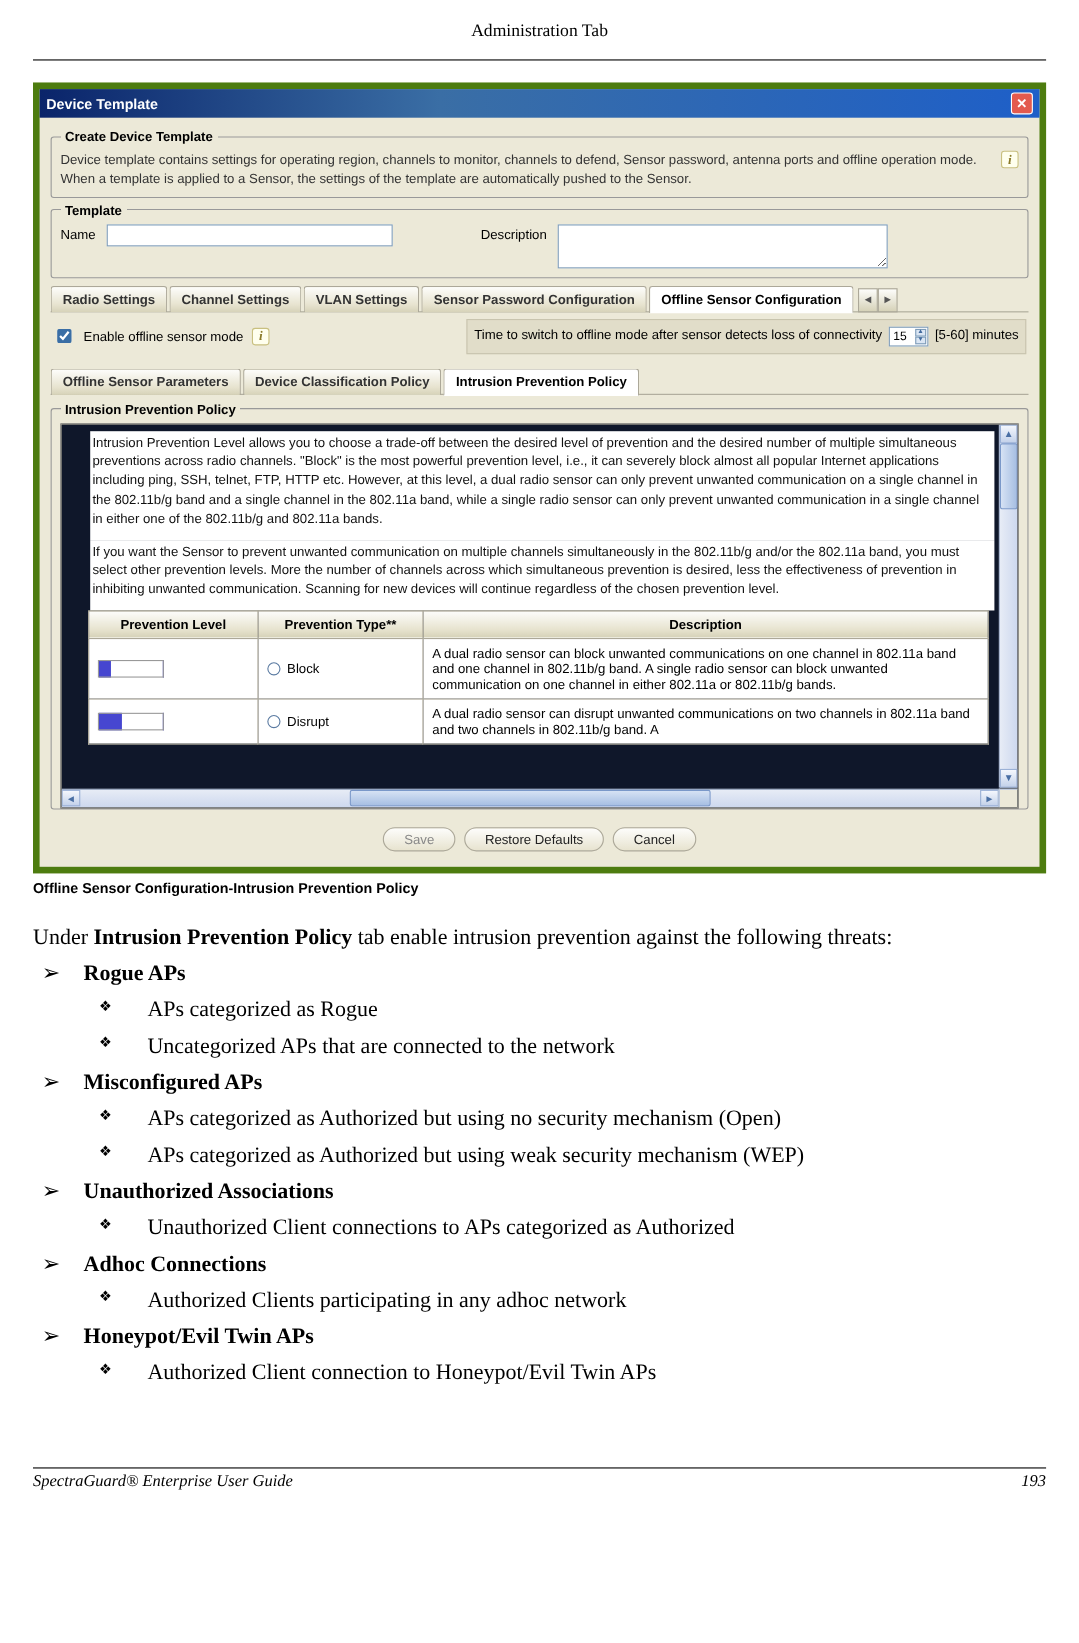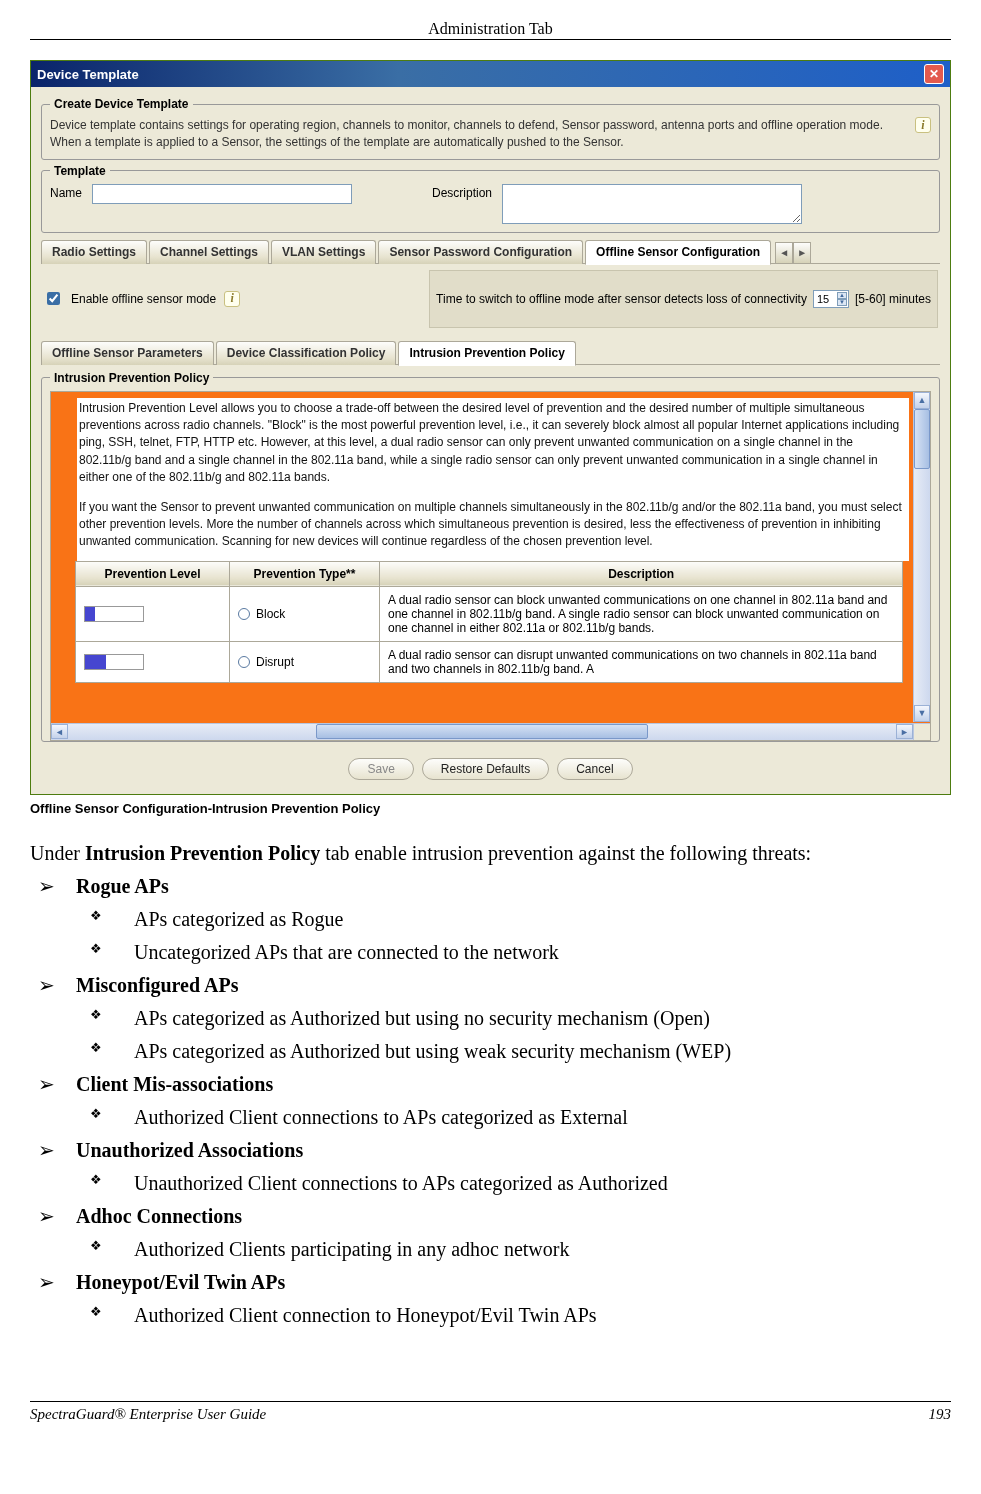--- a/index.html
+++ b/index.html
@@ -11,27 +11,27 @@
     color: #000;
     width: 981px;
   }
   .page {
     padding: 20px 30px 10px 30px;
   }
   .page-header {
     text-align: center;
     font-family: "Palatino Linotype", "Book Antiqua", serif;
     font-size: 16px;
-    padding-bottom: 1px;
+    padding-bottom: 16px;
     border-bottom: 1px solid #000;
     margin-bottom: 20px;
   }
   
   .dialog {
-    border: 1px solid #4d7c0f;
+    border: 6px solid #4d7c0f;
     background: #ece9d8;
     font-size: 12px;
     margin-bottom: 6px;
   }
   .titlebar {
     display: flex;
     align-items: center;
     justify-content: space-between;
     background: linear-gradient(to right, #0a246a, #3a6ea5 40%, #1e5fc8);
     color: #fff;
@@ -135,24 +135,24 @@
   }
   .offline-row {
     display: flex;
     align-items: center;
     gap: 8px;
     padding: 6px 2px;
     font-size: 12px;
   }
   .sep-right {
     margin-left: auto;
-    display:flex;align-items:center;gap:6px;
+    display:flex;gap:6px;
     background: #e1ddc9;
     border: 1px solid #c8c4ae;
-    padding: 19px 6px;
+    padding: 6px 6px;
   }
   .spin {
     width: 36px; height: 18px;
     border: 1px solid #7f9db9;
     background:#fff;
     display:flex;align-items:center;justify-content:space-between;
     padding:0 1px 0 3px;
     font-size:11px;
   }
   .spin-btns { display:flex; flex-direction:column; }
@@ -164,21 +164,21 @@
   .policy-text {
     background: #fff;
     font-size: 12px;
     line-height: 1.45;
     color: #111;
     padding: 2px 2px 10px 2px;
     margin-left: 22px;
   }
   .policy-scroll {
     border: 1px solid #aca899;
-    background:#f97316;
+    background:#0f172a;
     position: relative;
     height: 350px;
     overflow: hidden;
   }
   .vscroll {
     position:absolute; right:0; top:0; bottom:18px; width:17px;
     background: linear-gradient(to right,#e7ecf6,#cdd8ee);
     border-left:1px solid #b8c6df;
   }
   .vscroll .up,.vscroll .down{
@@ -440,23 +440,20 @@
     </div>
     <ul class="list-l1" id="threat-list">
         <li>Rogue APs<ul class="list-l2">
             <li>APs categorized as Rogue</li>
             <li>Uncategorized APs that are connected to the network</li>
           </ul></li>
         <li>Misconfigured APs<ul class="list-l2">
             <li>APs categorized as Authorized but using no security mechanism (Open)</li>
             <li>APs categorized as Authorized but using weak security mechanism (WEP)</li>
           </ul></li>
-        <li>Client Mis-associations<ul class="list-l2">
-            <li>Authorized Client connections to APs categorized as External</li>
-          </ul></li>
         <li>Unauthorized Associations<ul class="list-l2">
             <li>Unauthorized Client connections to APs categorized as Authorized</li>
           </ul></li>
         <li>Adhoc Connections<ul class="list-l2">
             <li>Authorized Clients participating in any adhoc network</li>
           </ul></li>
         <li>Honeypot/Evil Twin APs<ul class="list-l2">
             <li>Authorized Client connection to Honeypot/Evil Twin APs</li>
           </ul></li>
       </ul>

